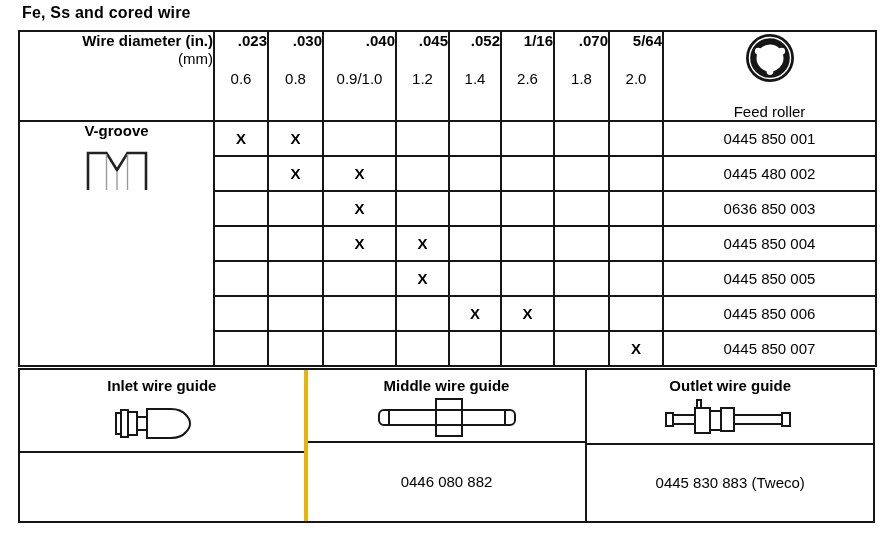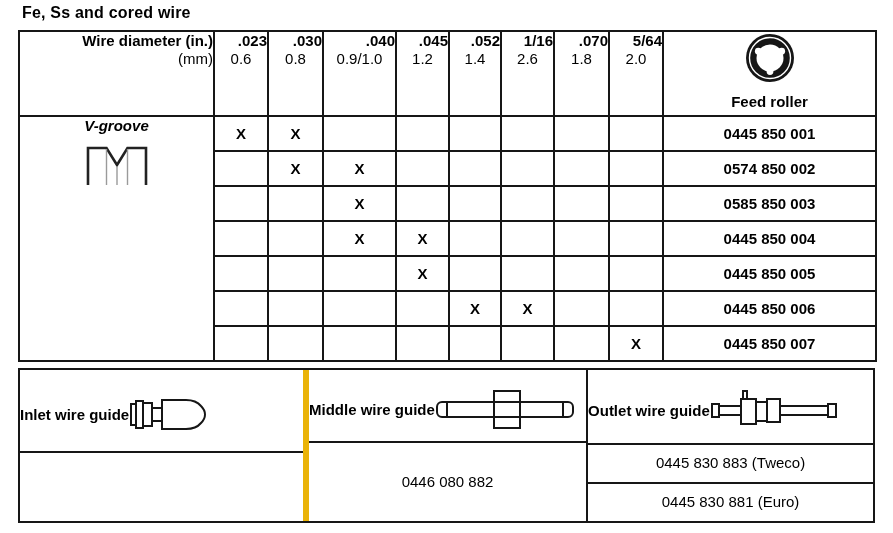--- a/index.html
+++ b/index.html
@@ -26,45 +26,45 @@
   }
   table.main thead tr { height:85px; }
   table.main tbody tr { height:35px; }
 
   th.label-cell { text-align:right; vertical-align:top; padding:6px 8px 0 0; }
   .label-line1 { font-weight:bold; line-height:1.2; }
   .label-line2 { font-weight:normal; line-height:1.2; }
 
   th.dia-cell { text-align:center; vertical-align:top; padding-top:6px; font-weight:normal; }
   .dia-in { font-weight:bold; line-height:1.2;text-align:right; }
-  .dia-mm { font-weight:normal; line-height:1.2; }
+  .dia-mm { font-weight:normal; line-height:1.2;margin-top:20px; }
 
   th.feed-cell { text-align:center; vertical-align:top; padding-top:9px; font-weight:normal; }
-  .feed-label { font-weight:bold; margin-top:9px; }
+  .feed-label { font-weight:normal; margin-top:19px; }
 
   td.groove-cell { text-align:center; vertical-align:top; padding-top:9px; }
-  .groove-label { font-weight:bold;font-style:italic; }
+  .groove-label { font-weight:bold; }
   .groove-icon-wrap { margin-top:11px; }
 
   td.mark-cell { text-align:center; font-weight:bold; }
-  td.part-cell { text-align:center; font-weight:bold; }
+  td.part-cell { text-align:center; font-weight:normal; }
 
   
   .guides {
     position:absolute; left:18px; top:368px;
     width:857px; height:155px; box-sizing:border-box;
     border:2px solid #161616; display:flex;
   }
   .guide-col { display:flex; flex-direction:column; box-sizing:border-box; }
   .guide-col.inlet  { flex:287 0 0; }
-  .guide-col.middle { flex:281 0 0; border-left:6px solid #eab308; border-right:2px solid #161616; }
+  .guide-col.middle { flex:281 0 0; border-left:4px solid #eab308; border-right:2px solid #161616; }
   .guide-col.outlet { flex:289 0 0; }
 
   .guide-top {
-    box-sizing:border-box; display:flex; flex-direction:row; align-items:center;
+    box-sizing:border-box; display:flex; flex-direction:column; align-items:center;
     padding-top:7px; border-bottom:2px solid #161616;
   }
   .inlet  .guide-top { height:83px; }
   .middle .guide-top { height:73px; }
   .outlet .guide-top { height:75px; }
   .guide-title { font-size:15px; font-weight:bold; }
   .guide-icon-wrap { display:flex; flex:1; align-items:center; }
 
   .guide-part {
     flex:1; display:flex; flex-direction:column;
@@ -171,32 +171,32 @@
       </tr>
       <tr>
         <td class="mark-cell"></td>
         <td class="mark-cell">X</td>
         <td class="mark-cell">X</td>
         <td class="mark-cell"></td>
         <td class="mark-cell"></td>
         <td class="mark-cell"></td>
         <td class="mark-cell"></td>
         <td class="mark-cell"></td>
-        <td class="part-cell">0574 850 002</td>
-      </tr>
-      <tr>
-        <td class="mark-cell"></td>
-        <td class="mark-cell"></td>
-        <td class="mark-cell">X</td>
-        <td class="mark-cell"></td>
-        <td class="mark-cell"></td>
-        <td class="mark-cell"></td>
-        <td class="mark-cell"></td>
-        <td class="mark-cell"></td>
-        <td class="part-cell">0585 850 003</td>
+        <td class="part-cell">0445 480 002</td>
+      </tr>
+      <tr>
+        <td class="mark-cell"></td>
+        <td class="mark-cell"></td>
+        <td class="mark-cell">X</td>
+        <td class="mark-cell"></td>
+        <td class="mark-cell"></td>
+        <td class="mark-cell"></td>
+        <td class="mark-cell"></td>
+        <td class="mark-cell"></td>
+        <td class="part-cell">0636 850 003</td>
       </tr>
       <tr>
         <td class="mark-cell"></td>
         <td class="mark-cell"></td>
         <td class="mark-cell">X</td>
         <td class="mark-cell">X</td>
         <td class="mark-cell"></td>
         <td class="mark-cell"></td>
         <td class="mark-cell"></td>
         <td class="mark-cell"></td>
@@ -290,19 +290,16 @@
               <rect x="57" y="11" width="13" height="23"></rect>
               <rect x="70" y="18" width="48" height="9"></rect>
               <rect x="118" y="16" width="8" height="13"></rect>
             </g>
           </svg>
         </div>
       </div>
       <div class="guide-part">
         <div>0445 830 883 (Tweco)</div>
       </div>
-      <div class="guide-part second">
-        <div>0445 830 881 (Euro)</div>
-      </div>
     </div>
 
   </div>
 </div>
 
 </body></html>

